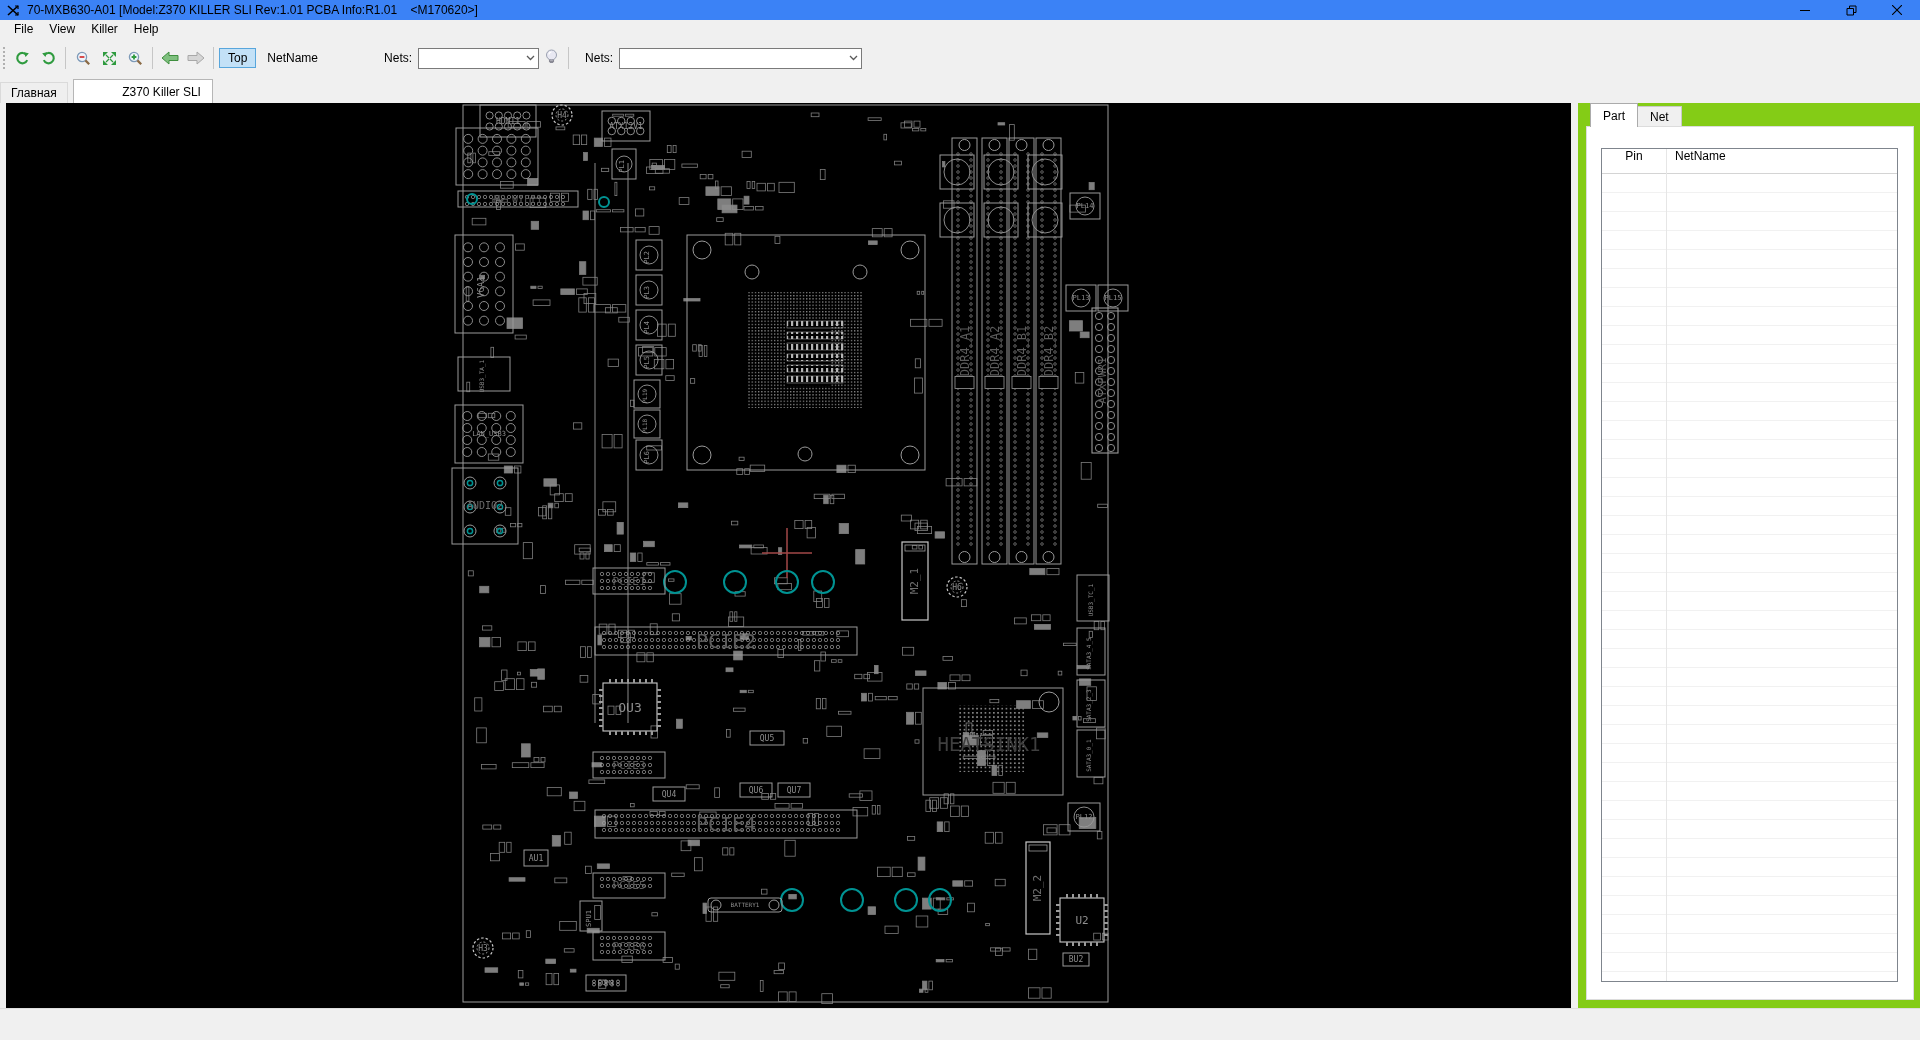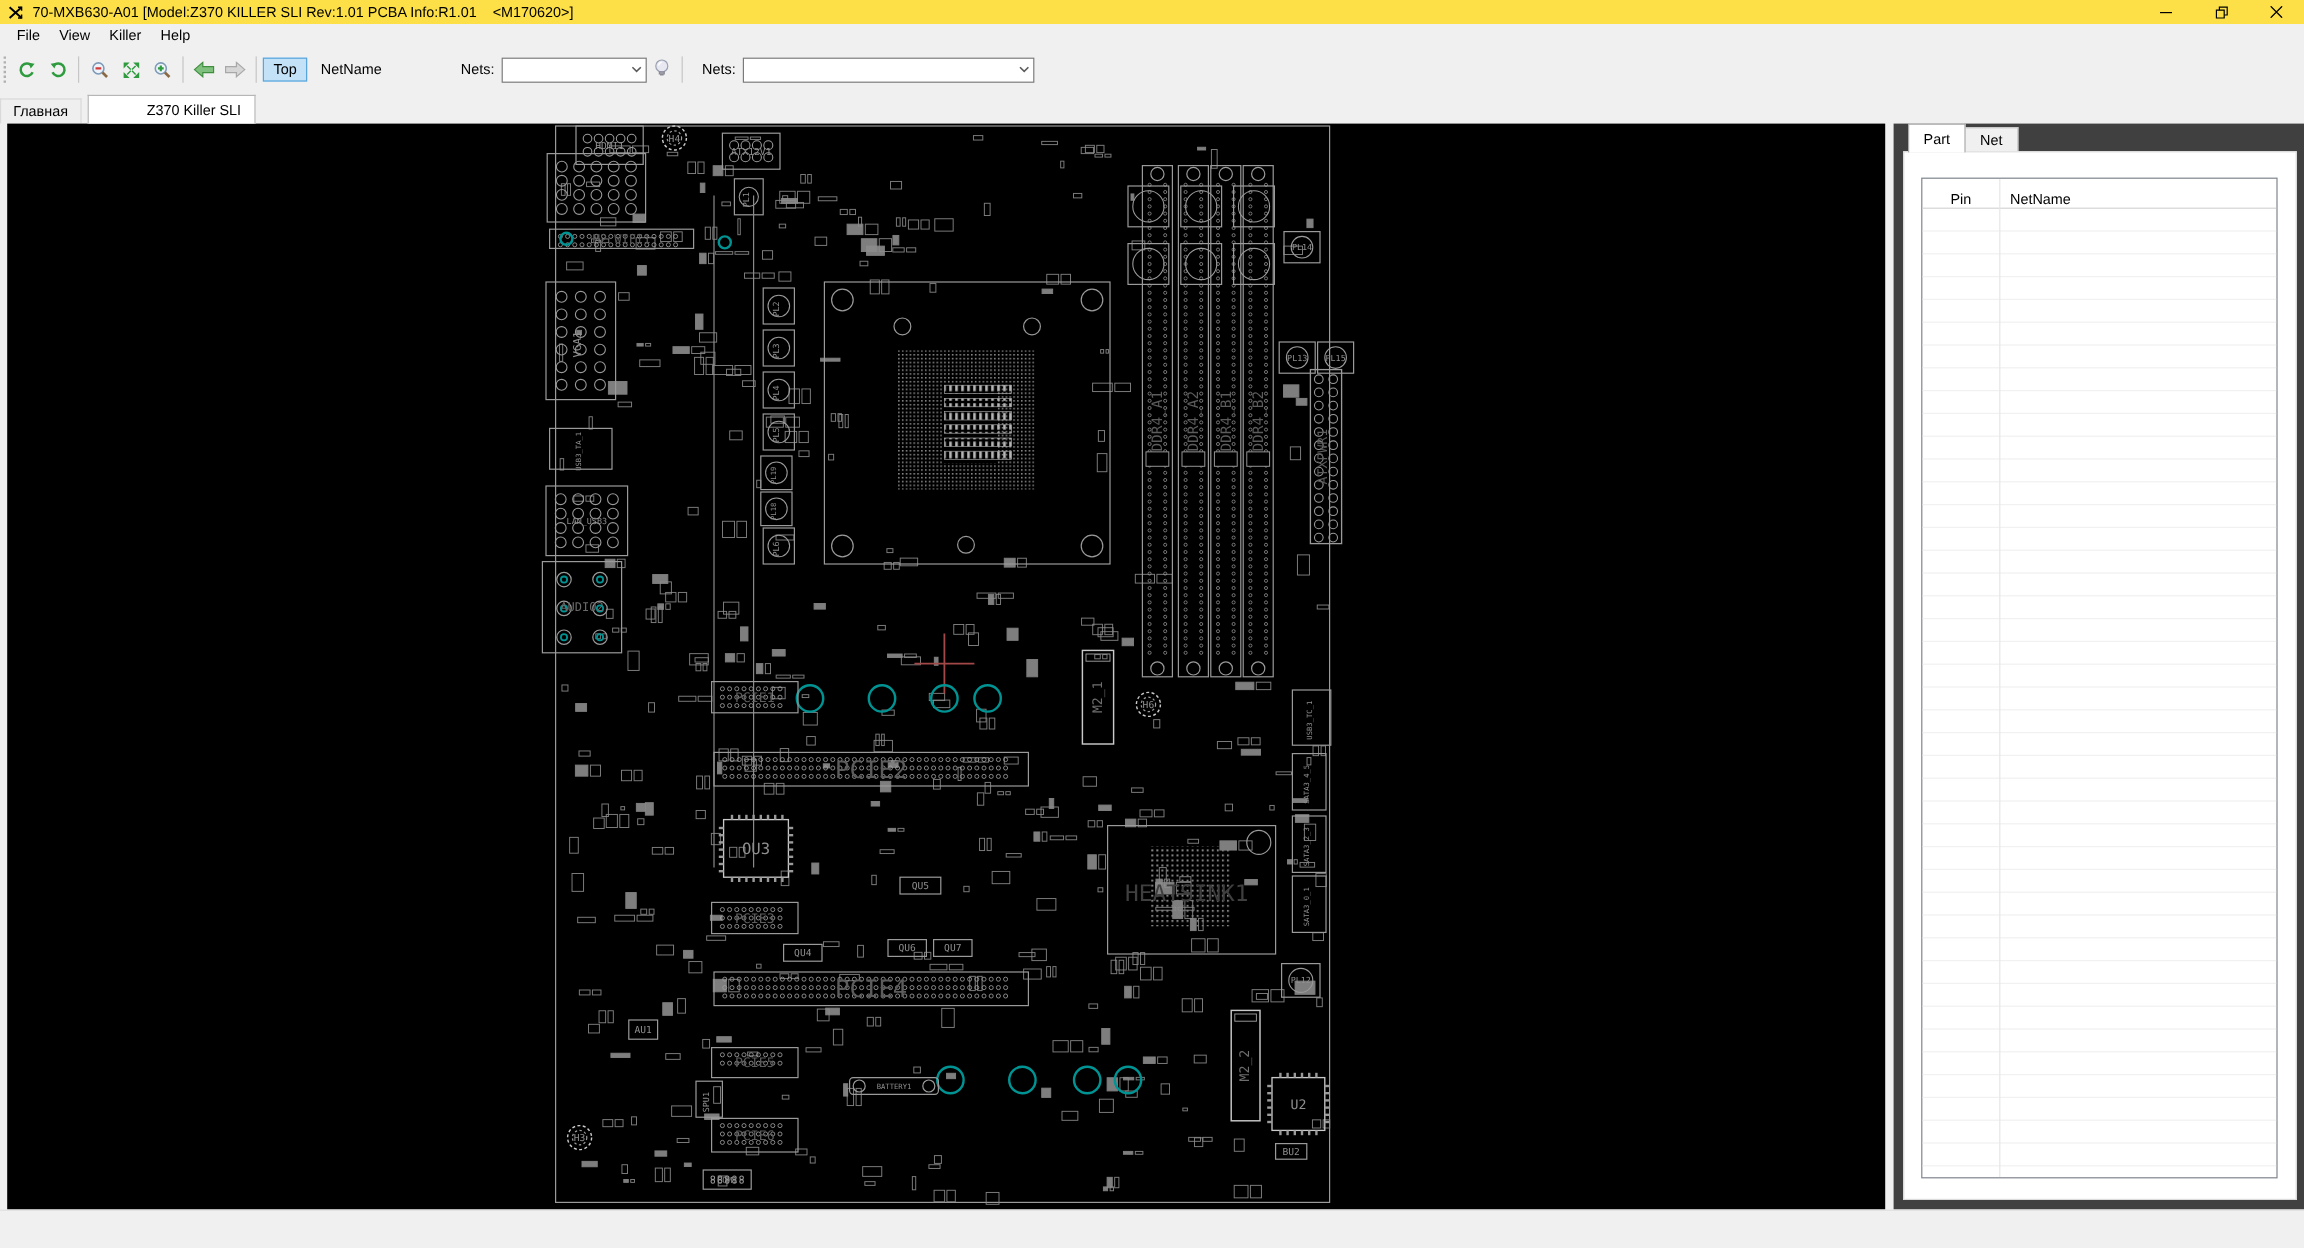--- a/index.html
+++ b/index.html
@@ -1,18 +1,18 @@
 <!DOCTYPE html>
 <html><head>
 <meta charset="utf-8">
 <style>
   html,body{margin:0;padding:0;width:1920px;height:1040px;overflow:hidden;
     font-family:"Liberation Sans",sans-serif;font-size:12px;background:#f0f0f0;color:#000;}
   
-  #titlebar{position:absolute;left:0;top:0;width:1920px;height:20px;background:#fde047;
+  #titlebar{position:absolute;left:0;top:0;width:1920px;height:20px;background:#3b82f6;
     display:flex;align-items:center;}
   #app-icon{margin-left:7px;width:13px;height:13px;}
   #title-text{margin-left:7px;font-size:12px;white-space:pre;}
   #win-controls{margin-left:auto;display:flex;height:20px;}
   .winbtn{width:46px;height:20px;display:flex;align-items:center;justify-content:center;}
   
   #menubar{position:absolute;left:0;top:20px;width:1920px;height:18px;background:#f0f0f0;
     display:flex;align-items:center;padding-left:6px;box-sizing:border-box;}
   .menu-item{padding:1px 8px;}
   
@@ -34,27 +34,27 @@
   
   #tabrow{position:absolute;left:0;top:78px;width:1708px;height:25px;background:#f0f0f0;}
   .doc-tab{position:absolute;box-sizing:border-box;display:flex;align-items:center;justify-content:center;}
   .doc-tab.inactive{left:0;top:4px;height:21px;padding:0 10px;background:#efefef;border:1px solid #dadada;border-bottom:none;}
   .doc-tab.active{top:1px;height:24px;padding:0 11px;background:#ffffff;border:1px solid #b6b6b6;border-bottom:none;z-index:2;}
   
   #main{position:absolute;left:0;top:103px;width:1920px;height:718px;background:#f0f0f0;}
   #canvas{position:absolute;left:6px;top:0;width:1565px;height:905px;background:#000;}
   #board-svg{display:block;}
   
-  #right-panel{position:absolute;left:1578px;top:0;width:342px;height:905px;background:#404040;}
+  #right-panel{position:absolute;left:1578px;top:0;width:342px;height:905px;background:#84cc16;}
   .rp-tab{position:absolute;box-sizing:border-box;display:flex;align-items:center;justify-content:center;font-size:12px;}
   .rp-tab.active{left:12px;top:0;height:24px;padding:0 12px;background:#fff;border:1px solid #ababab;border-bottom:none;z-index:2;}
   .rp-tab.inactive{left:59px;top:3px;height:21px;padding:0 12px;background:#f0f0f0;border:1px solid #c9c9c9;border-bottom:none;}
   #rp-page{position:absolute;left:8px;top:23px;width:328px;height:874px;background:#ffffff;border:1px solid #dcdcdc;box-sizing:border-box;}
   #pin-table{position:absolute;left:14px;top:21px;width:295px;height:832px;border:1px solid #7f858d;background:#fff;overflow:hidden;}
-  #pin-table .thead{display:flex;height:24px;border-bottom:1px solid #d4d4d4;align-items:flex-end;}
+  #pin-table .thead{display:flex;height:24px;border-bottom:1px solid #d4d4d4;align-items:flex-start;}
   #pin-table .th1{width:64px;text-align:center;}
   #pin-table .th2{padding-left:9px;}
   #pin-table .vdiv{position:absolute;left:64px;top:0;bottom:0;width:1px;background:#e6e6e6;}
   .trow{height:18px;border-bottom:1px solid #f1f1f1;}
   
   #statusbar{position:absolute;left:0;top:1008px;width:1920px;height:32px;background:#f0f0f0;border-top:1px solid #dfdfdf;box-sizing:border-box;}
 </style>
 </head>
 <body>
 

